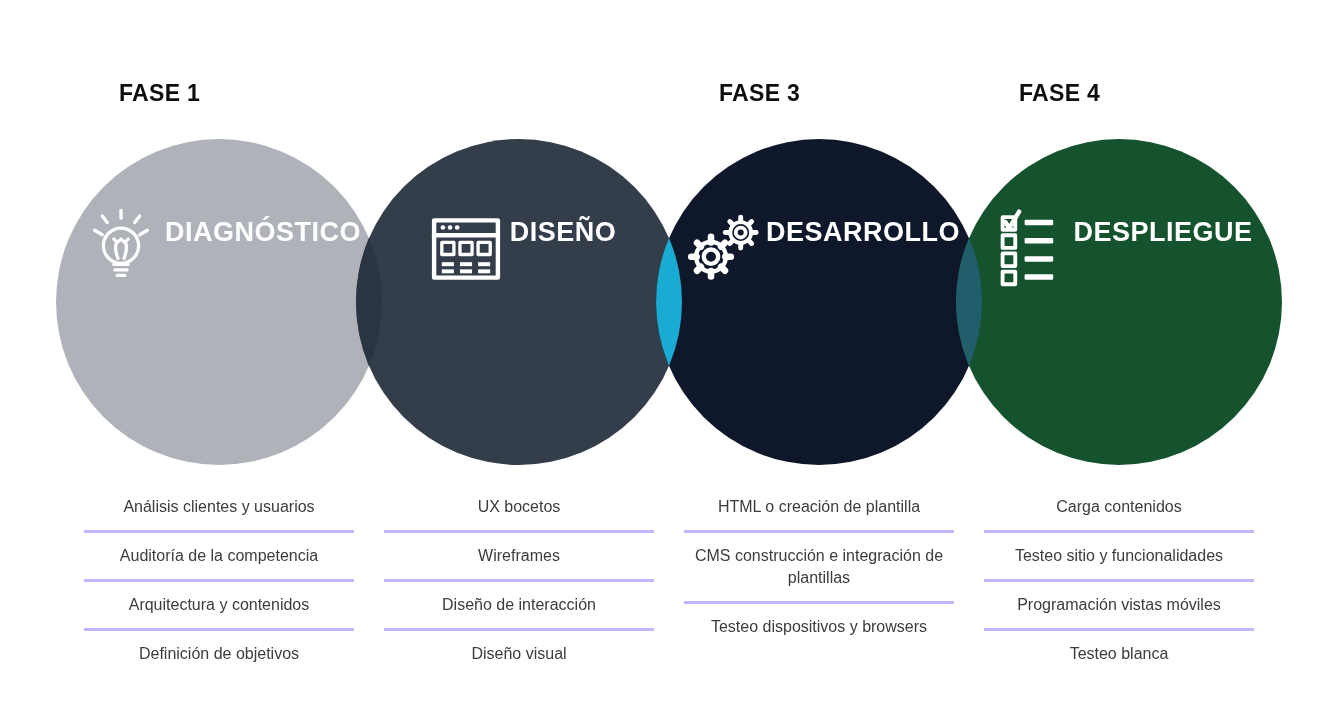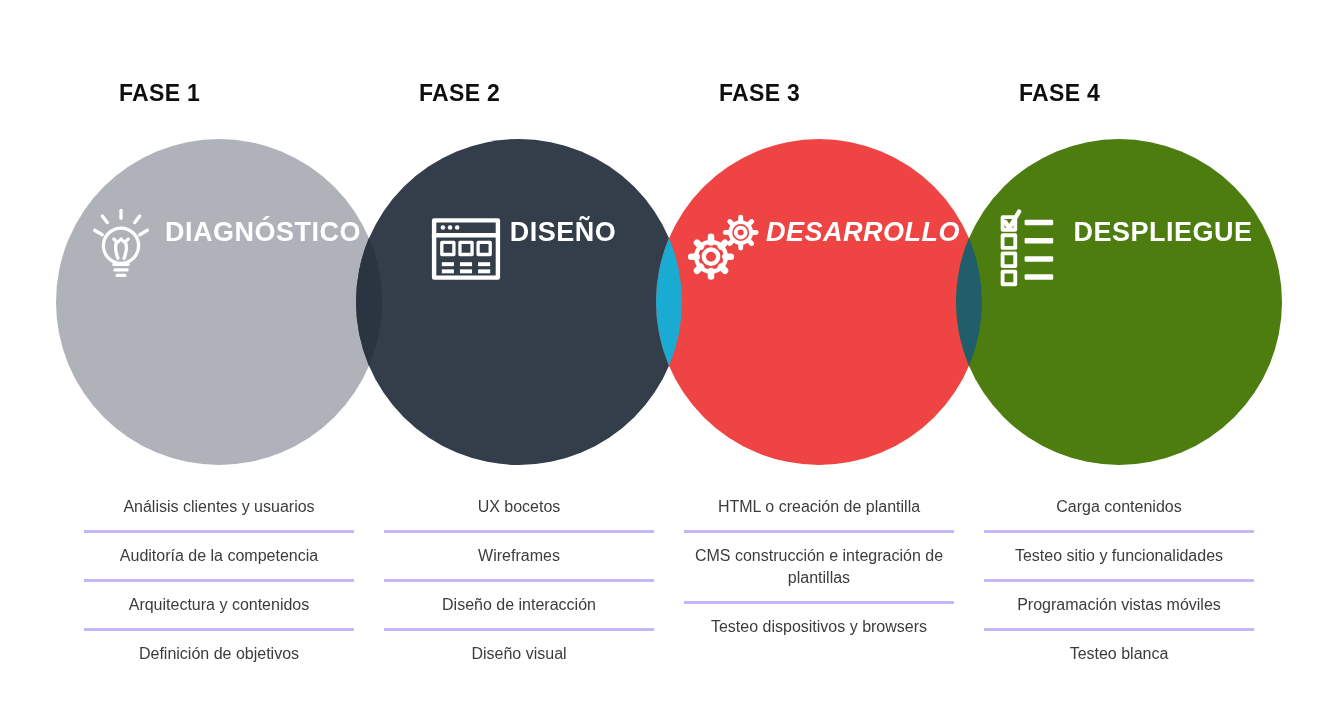--- a/index.html
+++ b/index.html
@@ -48,21 +48,20 @@
 
   svg .stroke { fill:none; stroke:#ffffff; stroke-linecap:round; stroke-linejoin:round; }
   svg .fill { fill:#ffffff; stroke:none; }
 </style>
 </head>
 <body>
 
 <div class="canvas">
 
   <div class="fase-label fase-0">FASE 1</div>
-  <div class="fase-label fase-1">FASE 2</div>
   <div class="fase-label fase-2">FASE 3</div>
   <div class="fase-label fase-3">FASE 4</div>
 
   <div class="circle c0" style="background-color: rgb(175, 179, 185);">
     <div class="circle-content">
       <svg class="phase-icon" viewBox="0 0 80 80">
         <g class="stroke" stroke-width="3">
           <line x1="40" y1="5" x2="40" y2="12"></line>
           <line x1="57" y1="10" x2="52.5" y2="16"></line>
           <line x1="23" y1="10" x2="27.5" y2="16"></line>
@@ -105,21 +104,21 @@
         <g class="stroke" stroke-width="3">
           <rect x="18" y="34" width="11" height="11"></rect>
           <rect x="34.5" y="34" width="11" height="11"></rect>
           <rect x="51" y="34" width="11" height="11"></rect>
         </g>
       </svg>
       <div class="circle-title">DISEÑO</div>
     </div>
   </div>
 
-  <div class="circle c2" style="background-color: #ef4444; font-style: italic;">
+  <div class="circle c2" style="background-color: #0f172a;">
     <div class="lens-clip">
       <div class="lens-neighbor" style="background-color: rgb(25, 171, 209);"></div>
     </div>
     <div class="circle-content">
       <svg class="phase-icon" viewBox="0 0 80 80">
 
         <g class="stroke" stroke-width="6">
           <line x1="30" y1="29" x2="30" y2="34"></line>
           <line x1="30" y1="60" x2="30" y2="65"></line>
           <line x1="12" y1="47" x2="17" y2="47"></line>
@@ -146,21 +145,21 @@
         </g>
         <g class="stroke" stroke-width="3.5">
           <circle cx="57" cy="25" r="9.5"></circle>
           <circle cx="57" cy="25" r="4.5"></circle>
         </g>
       </svg>
       <div class="circle-title">DESARROLLO</div>
     </div>
   </div>
 
-  <div class="circle c3" style="background-color: #4d7c0f;">
+  <div class="circle c3" style="background-color: #14532d;">
     <div class="lens-clip">
       <div class="lens-neighbor" style="background-color: rgb(32, 94, 107);"></div>
     </div>
     <div class="circle-content">
       <svg class="phase-icon" viewBox="0 0 80 80">
         <g class="stroke" stroke-width="3.5">
           <rect x="16" y="11" width="11.5" height="11.5"></rect>
           <rect x="16" y="27.5" width="11.5" height="11.5"></rect>
           <rect x="16" y="44" width="11.5" height="11.5"></rect>
           <rect x="16" y="60.5" width="11.5" height="11.5"></rect>

